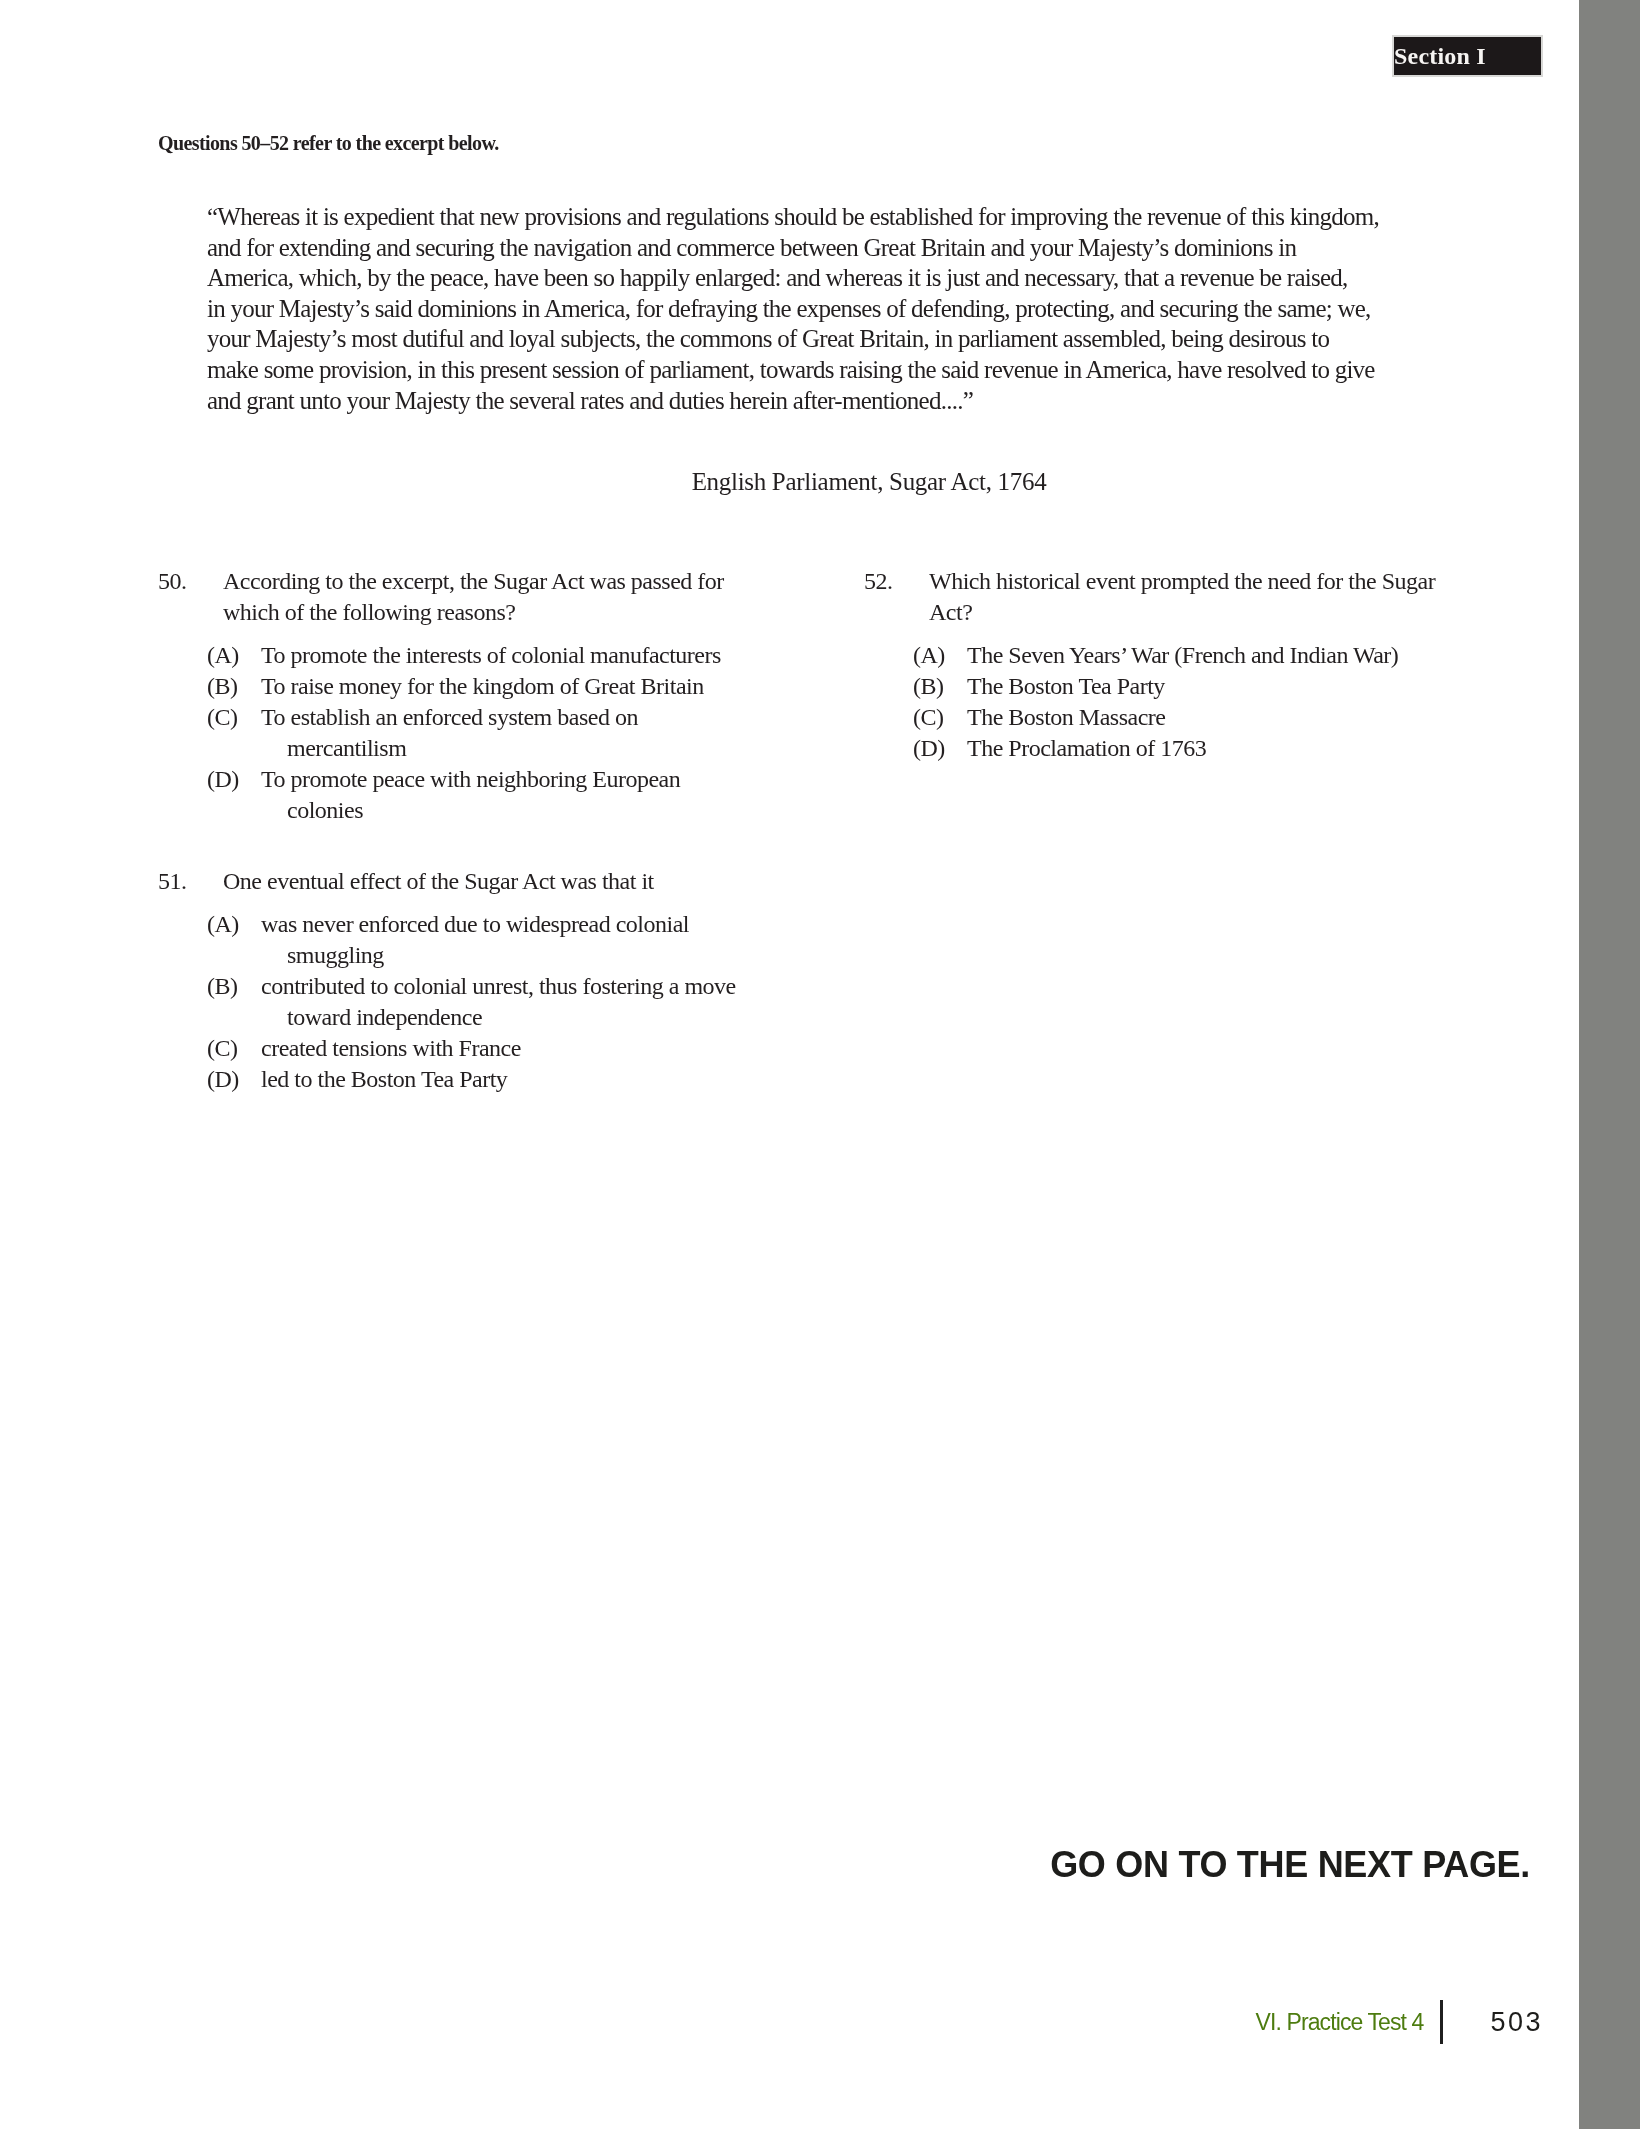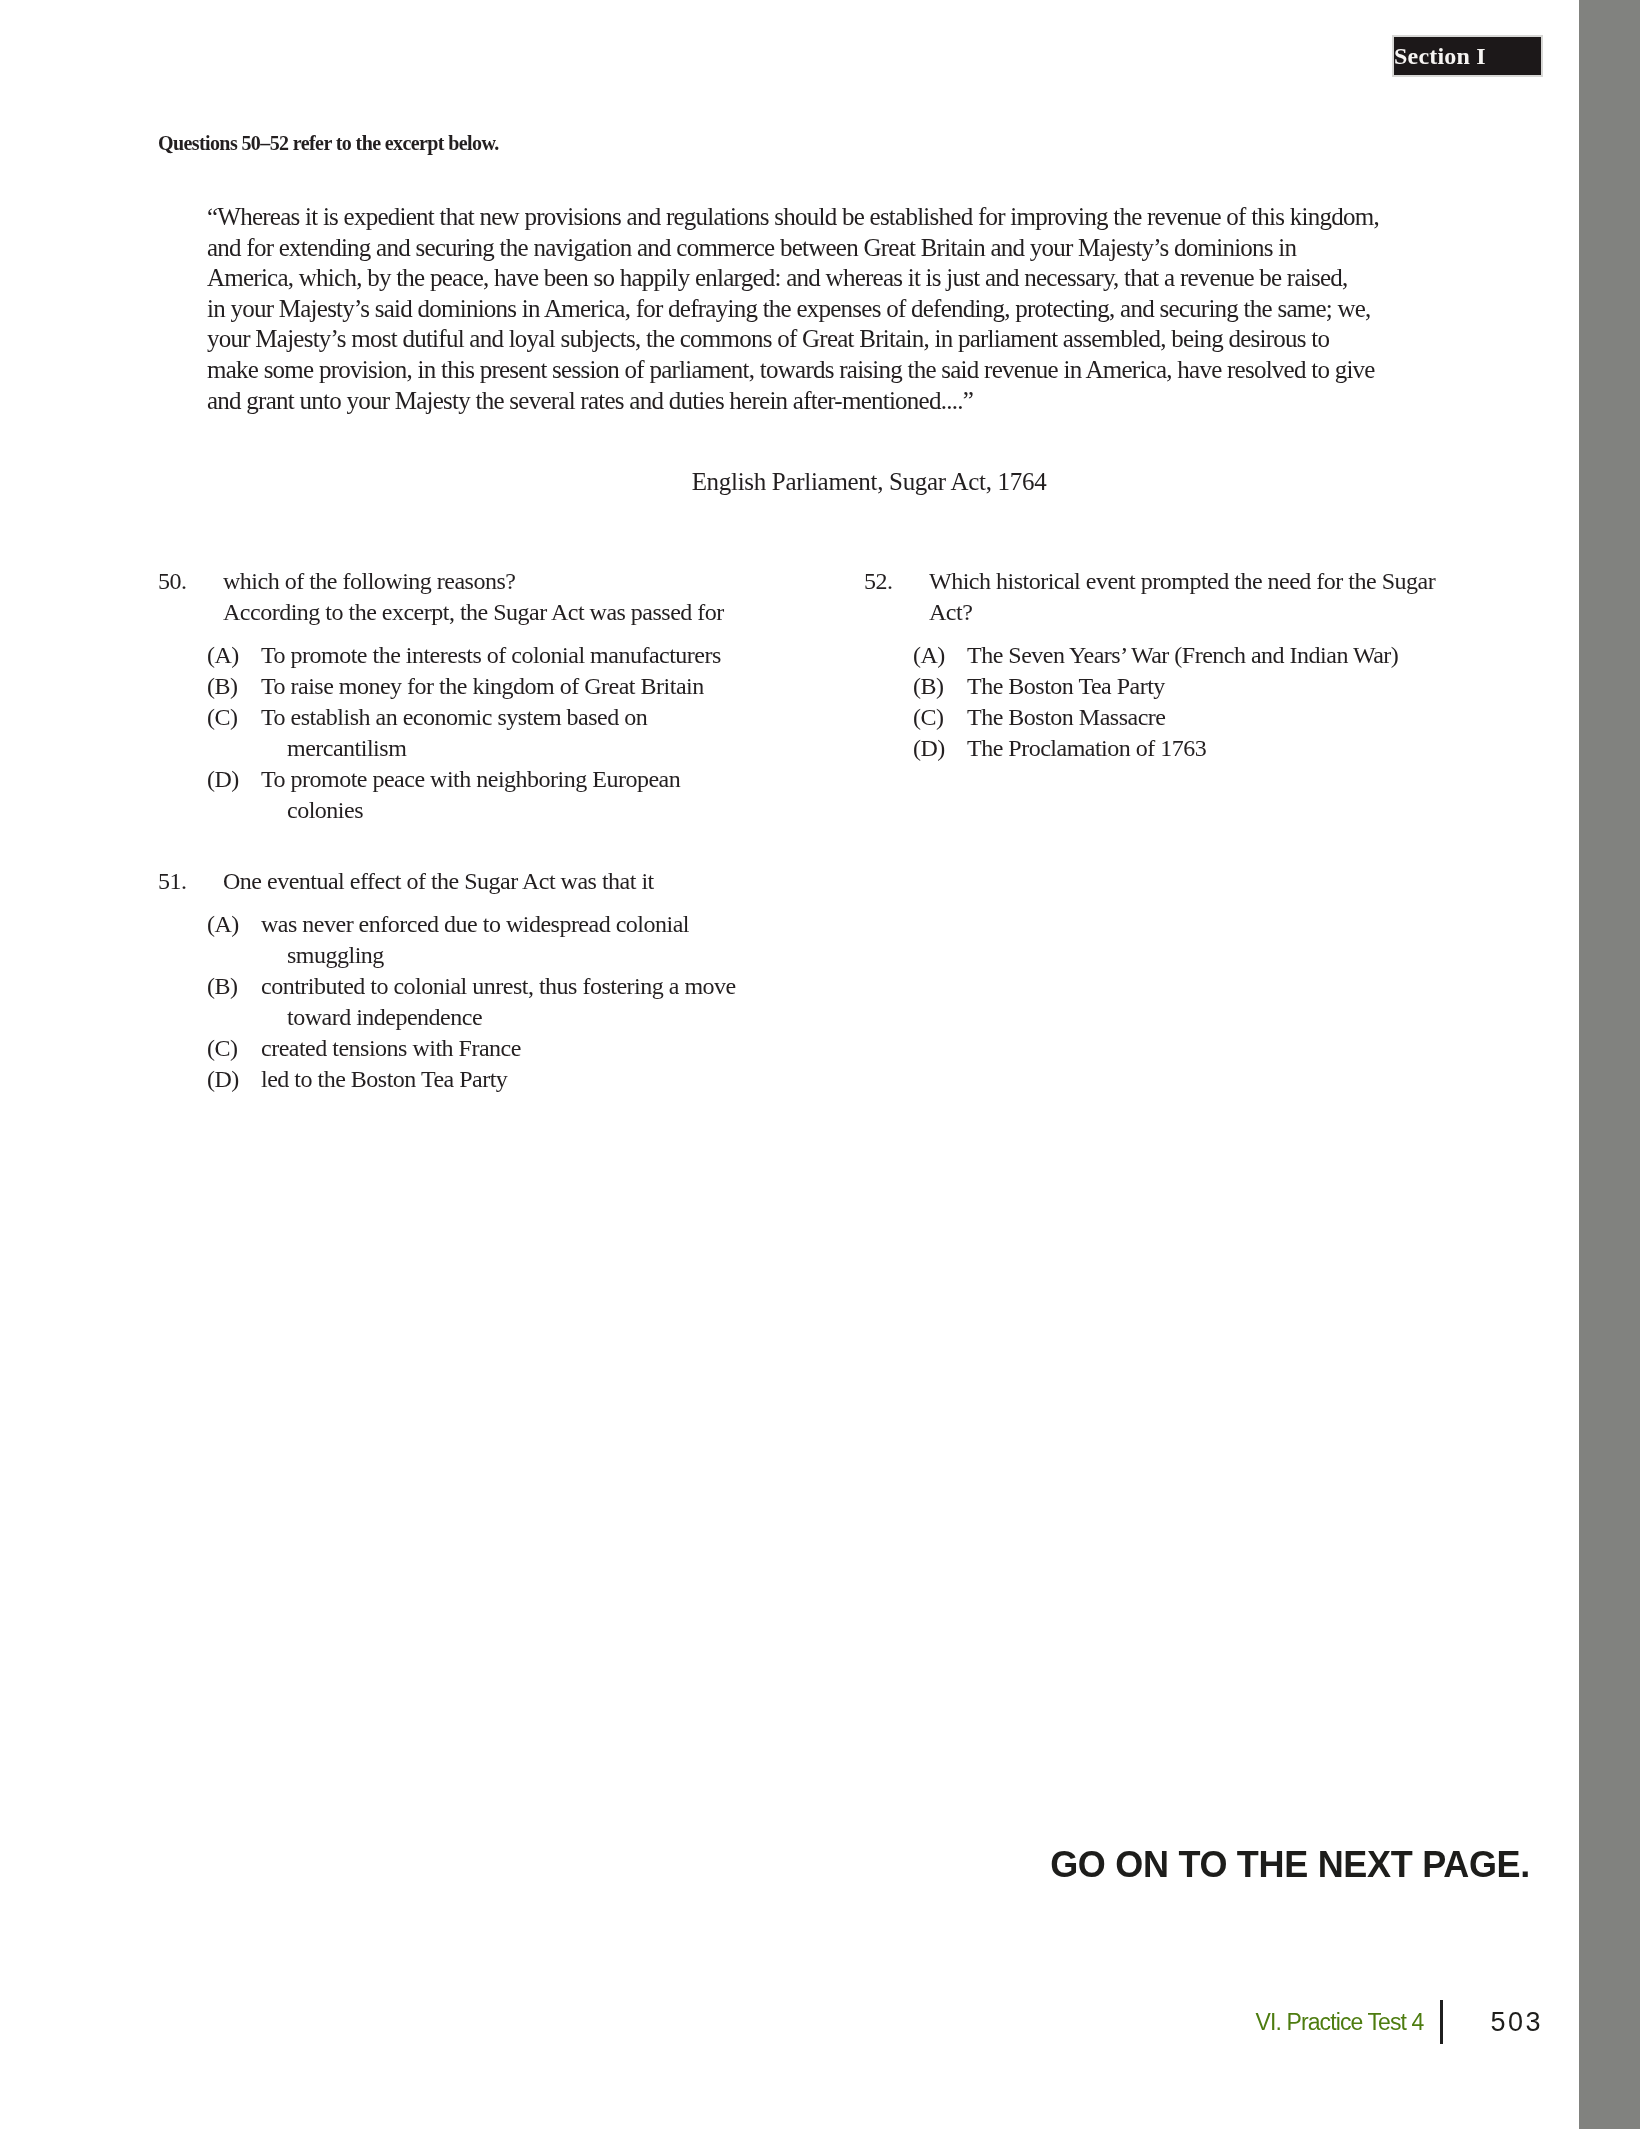--- a/index.html
+++ b/index.html
@@ -123,41 +123,41 @@
   <div class="attribution">English Parliament, Sugar Act, 1764</div>
 
   <div class="questions">
 
     <div class="col-left">
 
       <div class="question">
         <div class="q-head">
           <span class="q-num">50.</span>
           <div class="q-text">
+            <div class="line">According to the excerpt, the Sugar Act was passed for</div>
             <div class="line">which of the following reasons?</div>
-            <div class="line">According to the excerpt, the Sugar Act was passed for</div>
           </div>
         </div>
         <div class="options">
           <div class="option">
             <span class="opt-letter">(A)</span>
             <div class="opt-text">
               <div class="line">To promote the interests of colonial manufacturers</div>
             </div>
           </div>
           <div class="option">
             <span class="opt-letter">(B)</span>
             <div class="opt-text">
               <div class="line">To raise money for the kingdom of Great Britain</div>
             </div>
           </div>
           <div class="option">
             <span class="opt-letter">(C)</span>
             <div class="opt-text">
-              <div class="line">To establish an economic system based on</div>
+              <div class="line">To establish an enforced system based on</div>
               <div class="line indent">mercantilism</div>
             </div>
           </div>
           <div class="option">
             <span class="opt-letter">(D)</span>
             <div class="opt-text">
               <div class="line">To promote peace with neighboring European</div>
               <div class="line indent">colonies</div>
             </div>
           </div>

